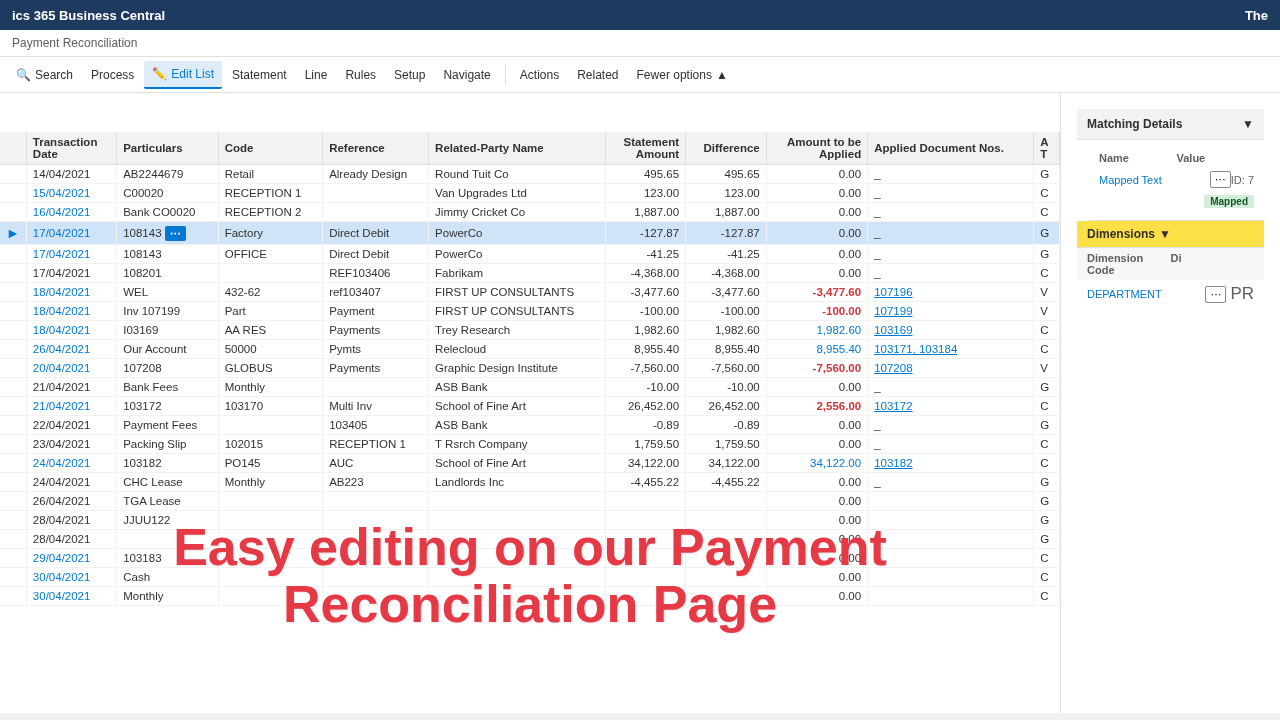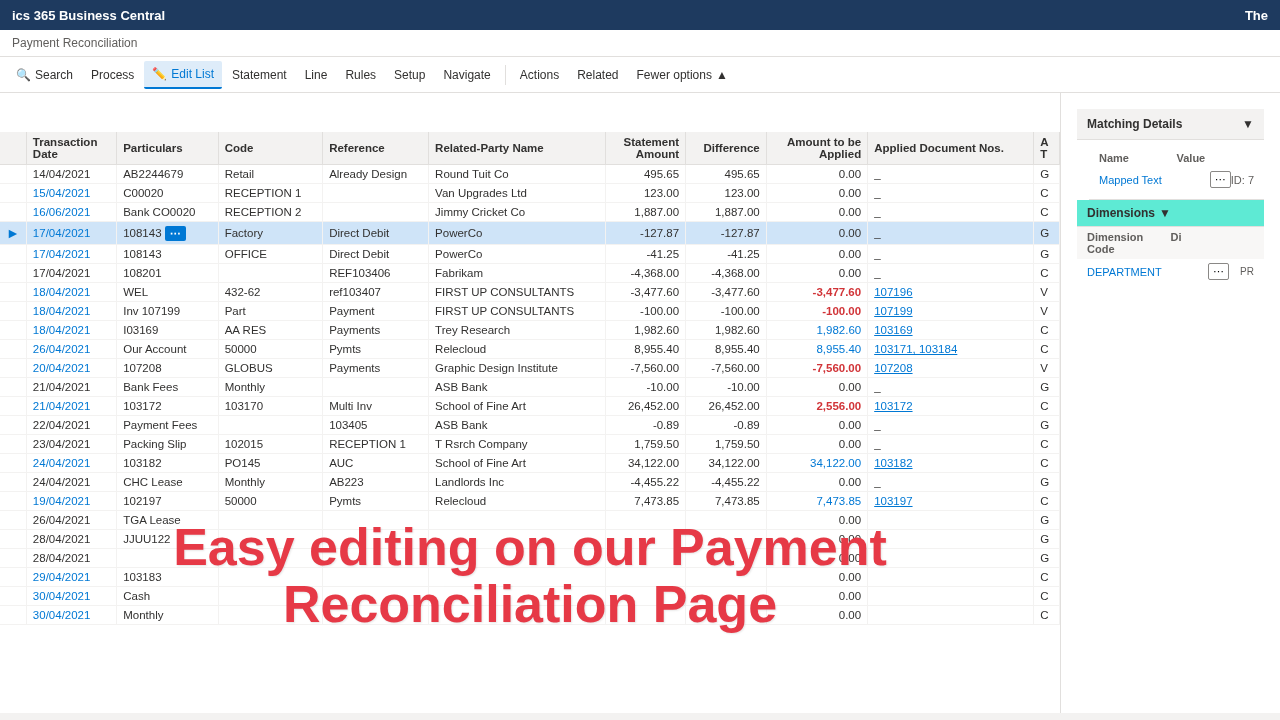--- a/index.html
+++ b/index.html
@@ -179,37 +179,37 @@
     }
 
     .dimensions-header {
       padding: 6px 10px;
       font-weight: 600;
       font-size: 12px;
       border-bottom: 1px solid #e1dfdd;
       display: flex;
       align-items: center;
       gap: 4px;
-      background: #5eead4;
+      background: #fde047;
     }
 
     .dim-table-header {
       display: grid;
       grid-template-columns: 1fr 1fr;
       font-weight: 600;
       font-size: 11px;
       padding: 4px 10px;
       color: #605e5c;
       background: #f8f7f6;
     }
 
     .dim-item {
       display: flex;
       align-items: center;
-      gap: 11px;
+      gap: 4px;
       padding: 4px 10px;
     }
 
     .dim-item-code {
       color: #0078d4;
       flex: 1;
       font-size: 11px;
     }
 
     .mapped-badge {
@@ -351,21 +351,21 @@
               <td></td>
               <td>Van Upgrades Ltd</td>
               <td style="text-align: right;">123.00</td>
               <td style="text-align: right;">123.00</td>
               <td style="text-align: right;">0.00</td>
               <td>_</td>
               <td>C</td>
             </tr>
             <tr>
               <td></td>
-              <td><span class="date-link">16/06/2021</span></td>
+              <td><span class="date-link">16/04/2021</span></td>
               <td>Bank CO0020</td>
               <td>RECEPTION 2</td>
               <td></td>
               <td>Jimmy Cricket Co</td>
               <td style="text-align: right;">1,887.00</td>
               <td style="text-align: right;">1,887.00</td>
               <td style="text-align: right;">0.00</td>
               <td>_</td>
               <td>C</td>
             </tr>
@@ -543,33 +543,20 @@
               <td>24/04/2021</td>
               <td>CHC Lease</td>
               <td>Monthly</td>
               <td>AB223</td>
               <td>Landlords Inc</td>
               <td style="text-align: right;">-4,455.22</td>
               <td style="text-align: right;">-4,455.22</td>
               <td style="text-align: right;">0.00</td>
               <td>_</td>
               <td>G</td>
-            </tr>
-            <tr>
-              <td></td>
-              <td><span class="date-link">19/04/2021</span></td>
-              <td>102197</td>
-              <td>50000</td>
-              <td>Pymts</td>
-              <td>Relecloud</td>
-              <td style="text-align: right;">7,473.85</td>
-              <td style="text-align: right;">7,473.85</td>
-              <td style="text-align: right;"><span class="amount-blue">7,473.85</span></td>
-              <td><span class="doc-link">103197</span></td>
-              <td>C</td>
             </tr>
             <tr>
               <td></td>
               <td>26/04/2021</td>
               <td>TGA Lease</td>
               <td></td>
               <td></td>
               <td></td>
               <td style="text-align: right;"></td>
               <td style="text-align: right;"></td>
@@ -660,29 +647,32 @@
     <div class="matching-section">
       <div class="matching-row-header">
         <span>Name</span>
         <span>Value</span>
       </div>
       <div class="matching-item">
         <span class="matching-item-label">Mapped Text</span>
         <button class="more-options-btn">⋯</button>
         <span class="matching-item-value">ID: 7</span>
       </div>
+      <div style="padding: 4px 0; display: flex; justify-content: flex-end;">
+        <span class="mapped-badge">Mapped</span>
+      </div>
     </div>
 
     <div class="dimensions-header">
       <span>Dimensions</span>
       <span>▼</span>
     </div>
     <div class="dim-table-header">
       <span>Dimension Code</span>
       <span>Di</span>
     </div>
     <div class="dim-item">
       <span class="dim-item-code">DEPARTMENT</span>
       <button class="more-options-btn">⋯</button>
-      <span style="font-size:10px; color:#605e5c;">PR</span>
+      <span style="font-size:17px; color:#605e5c;">PR</span>
     </div>
   </div>
 </div>
 
 </body></html>

